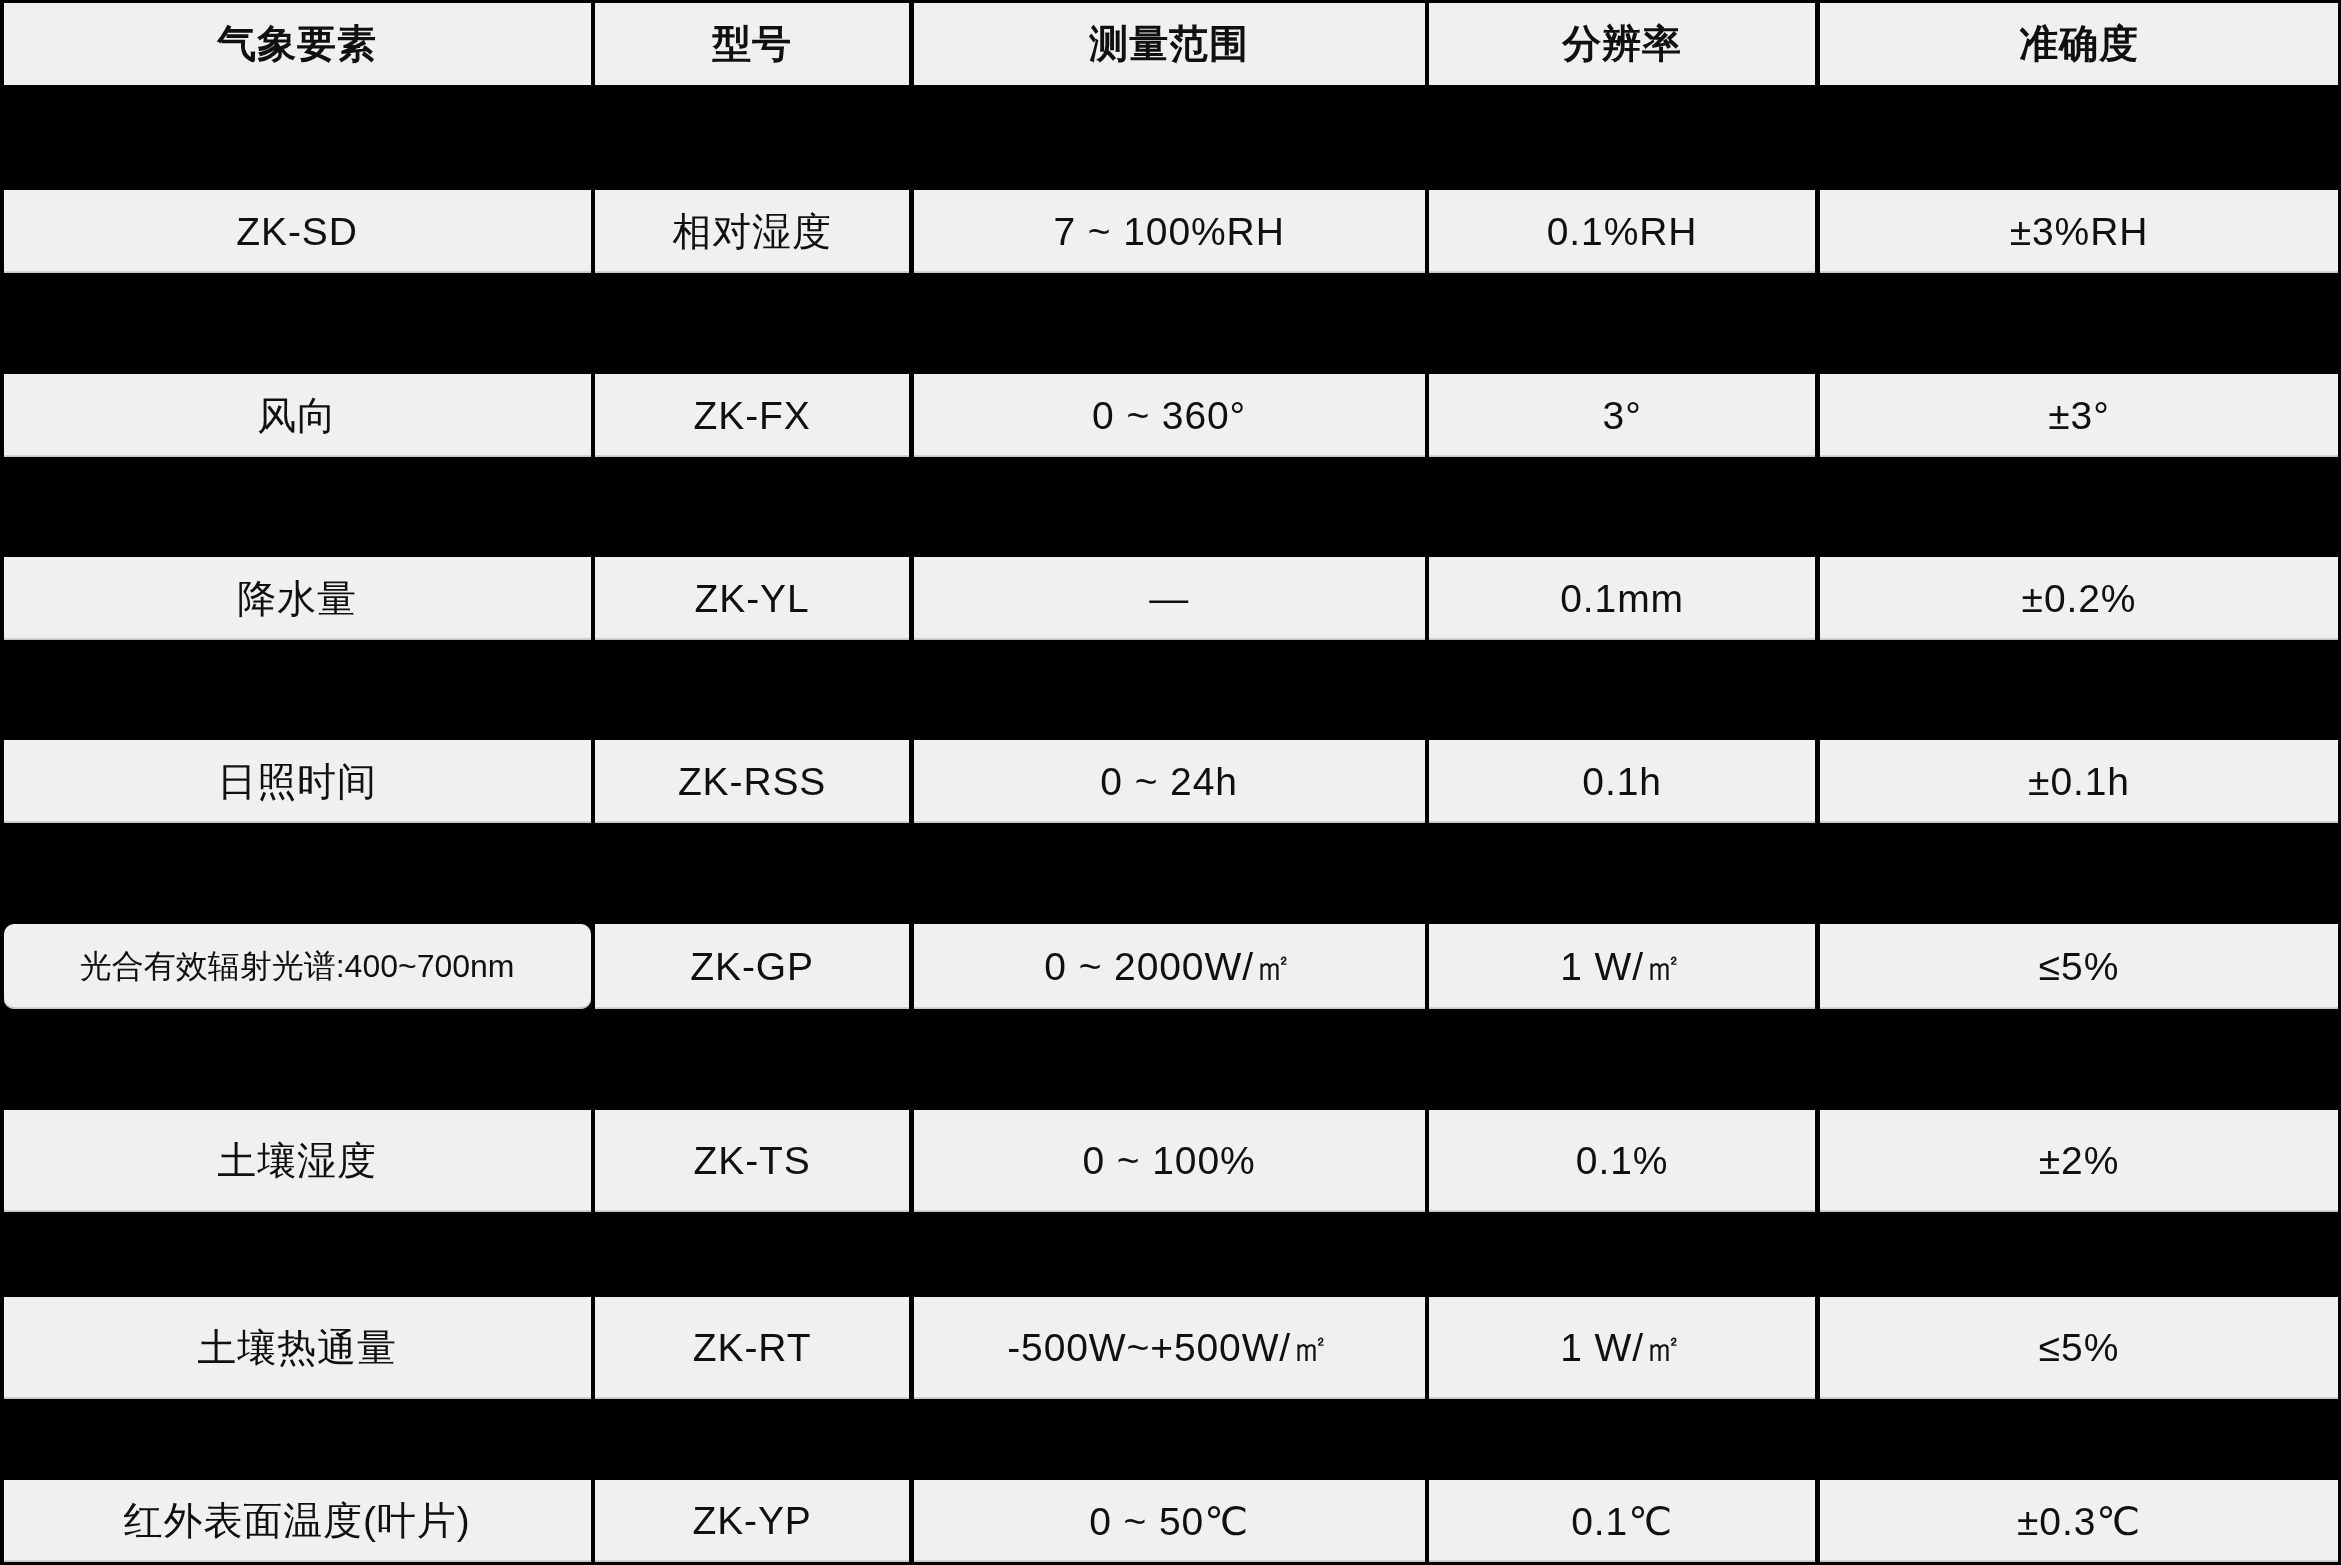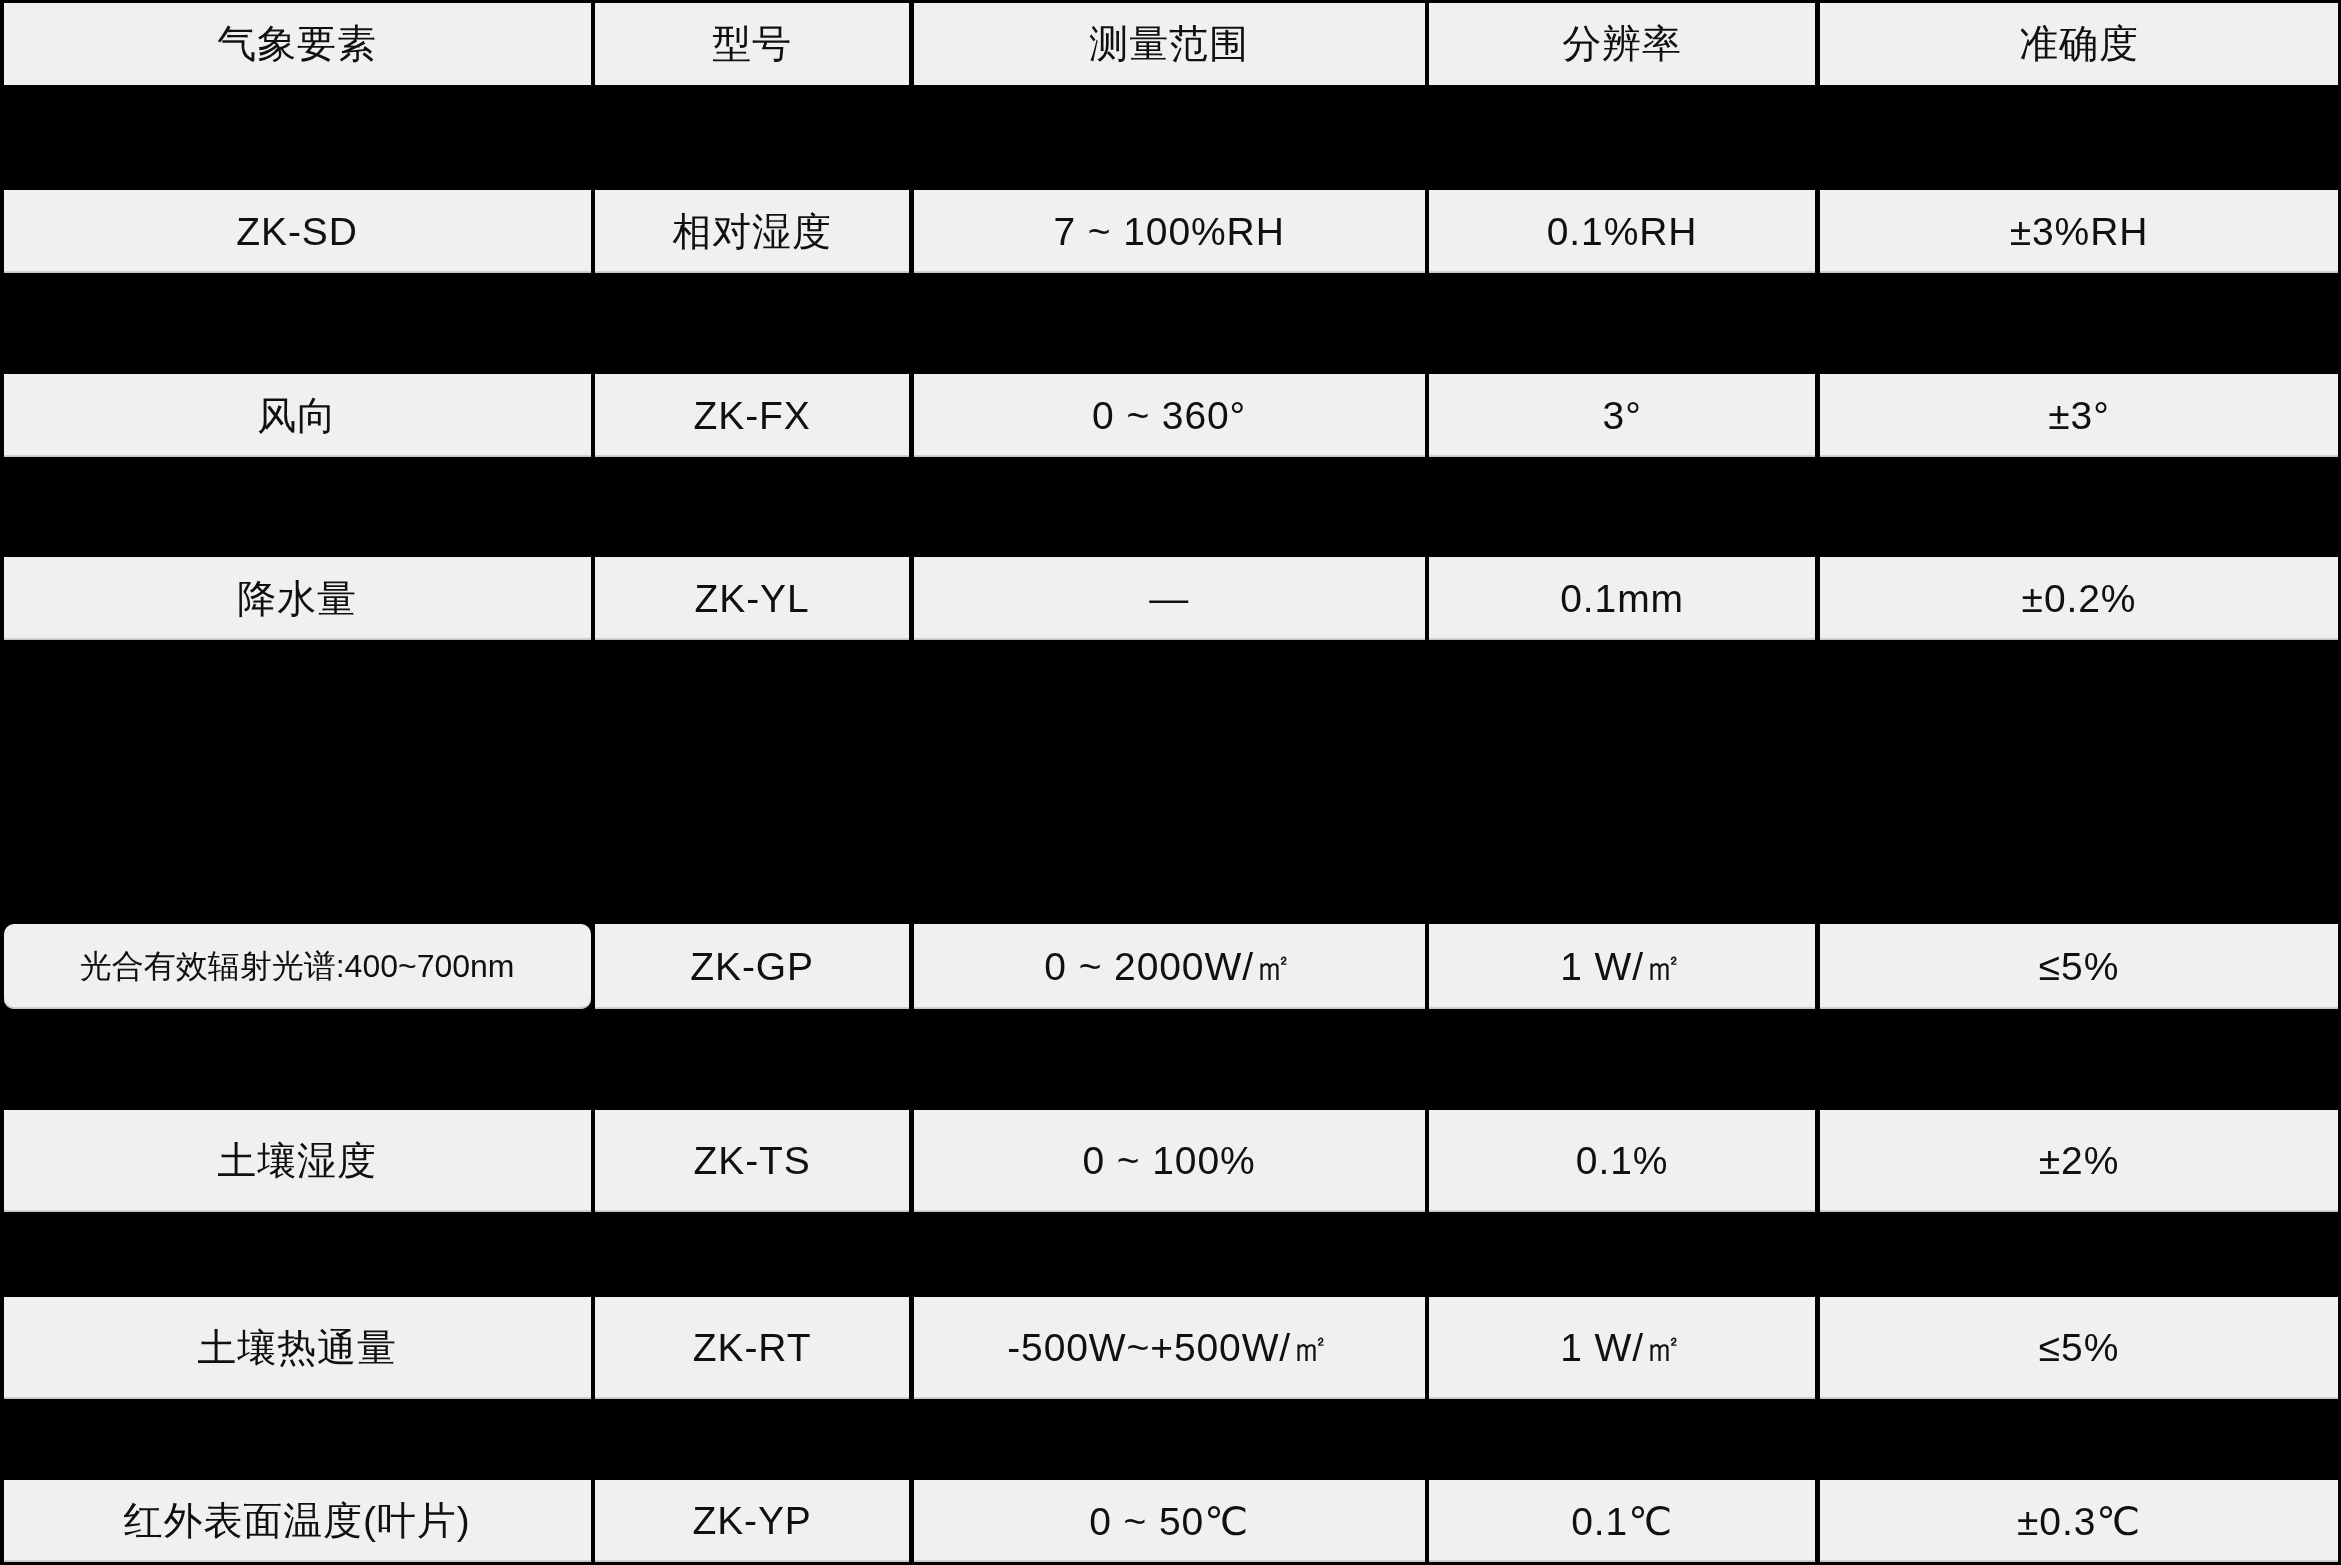--- a/index.html
+++ b/index.html
@@ -31,21 +31,21 @@
     align-items: center;
     justify-content: center;
     text-align: center;
     font-size: 39px;
     letter-spacing: 0.9px;
     box-shadow: inset 0 -1.8px 0 #c6c6c6;
     overflow: hidden;
     white-space: nowrap;
   }
   .header .cell {
-    font-weight: 400;
+    font-weight: 700;
     box-shadow: none;
   }
   .cell.small {
     font-size: 32px;
     letter-spacing: 0;
     border-radius: 10px;
   }
   
   .r-h  { top: 2.7px;    height: 82px; }
   .r-0  { top: 190px;  height: 83px; }
@@ -87,20 +87,27 @@
   </div>
 
   <div class="trow r-2">
     <div class="cell">降水量</div>
     <div class="cell">ZK-YL</div>
     <div class="cell">—</div>
     <div class="cell">0.1mm</div>
     <div class="cell">±0.2%</div>
   </div>
 
+  <div class="trow r-3">
+    <div class="cell">日照时间</div>
+    <div class="cell">ZK-RSS</div>
+    <div class="cell">0 ~ 24h</div>
+    <div class="cell">0.1h</div>
+    <div class="cell">±0.1h</div>
+  </div>
 
   <div class="trow r-4">
     <div class="cell small">光合有效辐射光谱:400~700nm</div>
     <div class="cell">ZK-GP</div>
     <div class="cell">0 ~ 2000W/㎡</div>
     <div class="cell">1 W/㎡</div>
     <div class="cell">≤5%</div>
   </div>
 
   <div class="trow r-5">

